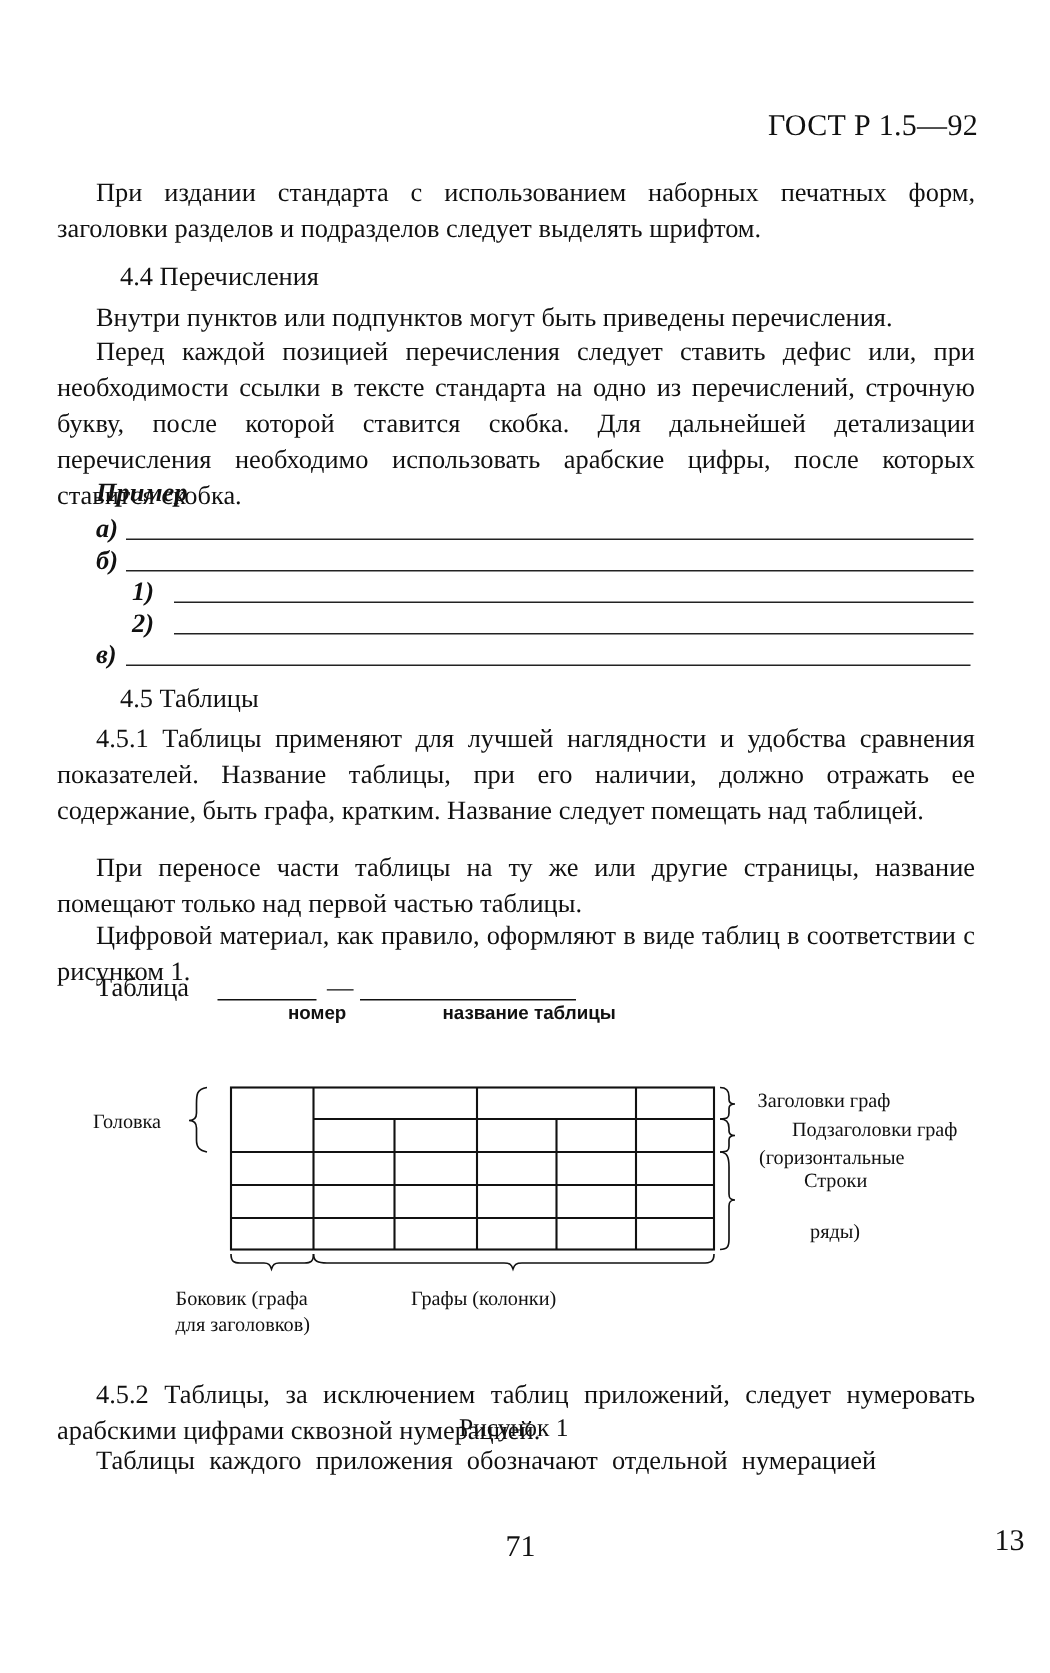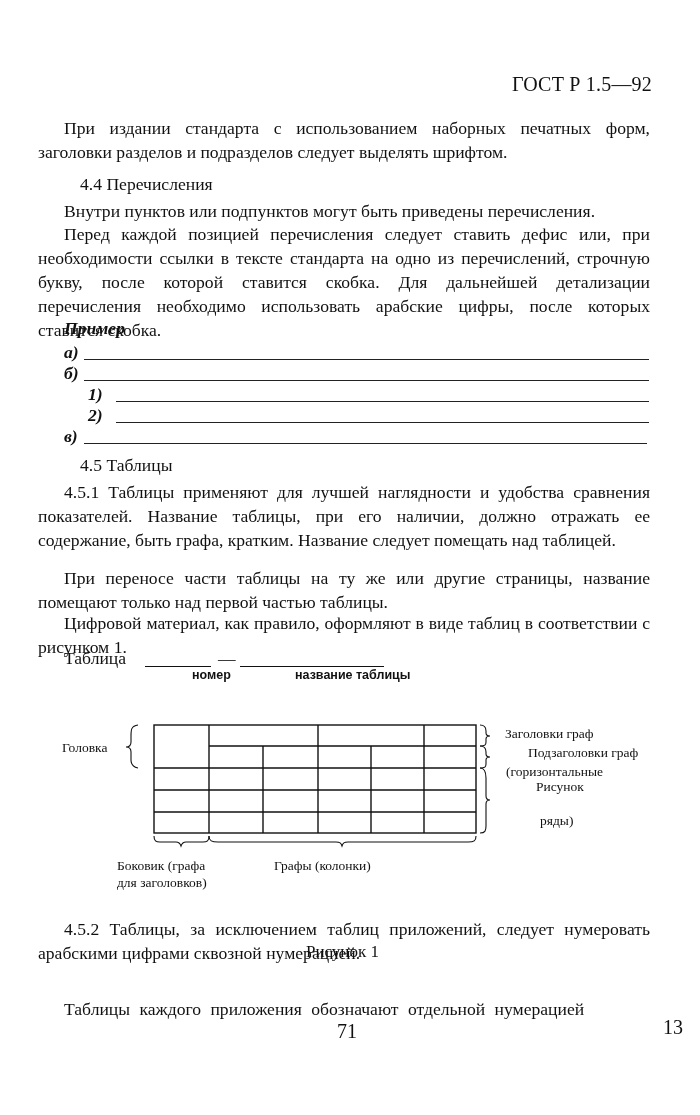--- a/index.html
+++ b/index.html
@@ -94,26 +94,26 @@
     <path d="M480,768 C485,768 486,772 486,778 L486,796 C486,799 487,800 490,800 C487,800 486,801 486,804 L486,826 C486,831 485,833 480,833"></path>
 
     <path d="M154,836 C154,841 156,842 160,842 L176,842 C179,842 180,843 181,846 C182,843 183,842 186,842 L203,842 C207,842 209,841 209,836"></path>
     <path d="M209,836 C209,841 212,842 218,842 L336,842 C340,842 341,843 342,846 C343,843 344,842 348,842 L468,842 C474,842 476,841 476,836"></path>
   </g>
 </svg>
 
 <div class="diag-label" style="left:62px; top:740px;">Головка</div>
 <div class="diag-label" style="left:505px; top:726px;">Заголовки граф</div>
 <div class="diag-label" style="left:496px; top:745px;margin-left:32px;">Подзаголовки граф</div>
-<div class="diag-label" style="left:536px; top:779px;">Рисунок</div>
+<div class="diag-label" style="left:536px; top:779px;">Строки</div>
 <div class="diag-label" style="left:506px; top:764px;">(горизонтальные</div>
 <div class="diag-label" style="left:540px; top:813px;">ряды)</div>
 <div class="diag-label" style="left:117px; top:858px;">Боковик (графа</div>
 <div class="diag-label" style="left:117px; top:875px;">для заголовков)</div>
 <div class="diag-label" style="left:274px; top:858px;">Графы (колонки)</div>
 
 <div class="fig" style="left:306px; top:896px;margin-top:46px;">Рисунок 1</div>
 
 <div class="para" style="top:917px;"><span class="ind"></span><span>4.5.2 Таблицы, за исключением таблиц приложений, следует нумеровать арабскими цифрами сквозной нумерацией.</span></div>
-<div class="para" style="top:961px; text-align:left; word-spacing:5px;margin-top:36px;"><span class="ind"></span><span>Таблицы каждого приложения обозначают отдельной нумерацией</span></div>
+<div class="para" style="top:961px; text-align:left; word-spacing:5px;"><span class="ind"></span><span>Таблицы каждого приложения обозначают отдельной нумерацией</span></div>
 
 <div class="pg" style="left:337px; top:1020px;">71</div>
 <div class="pg" style="left:663px; top:1016px;">13</div>
 
 </body></html>

